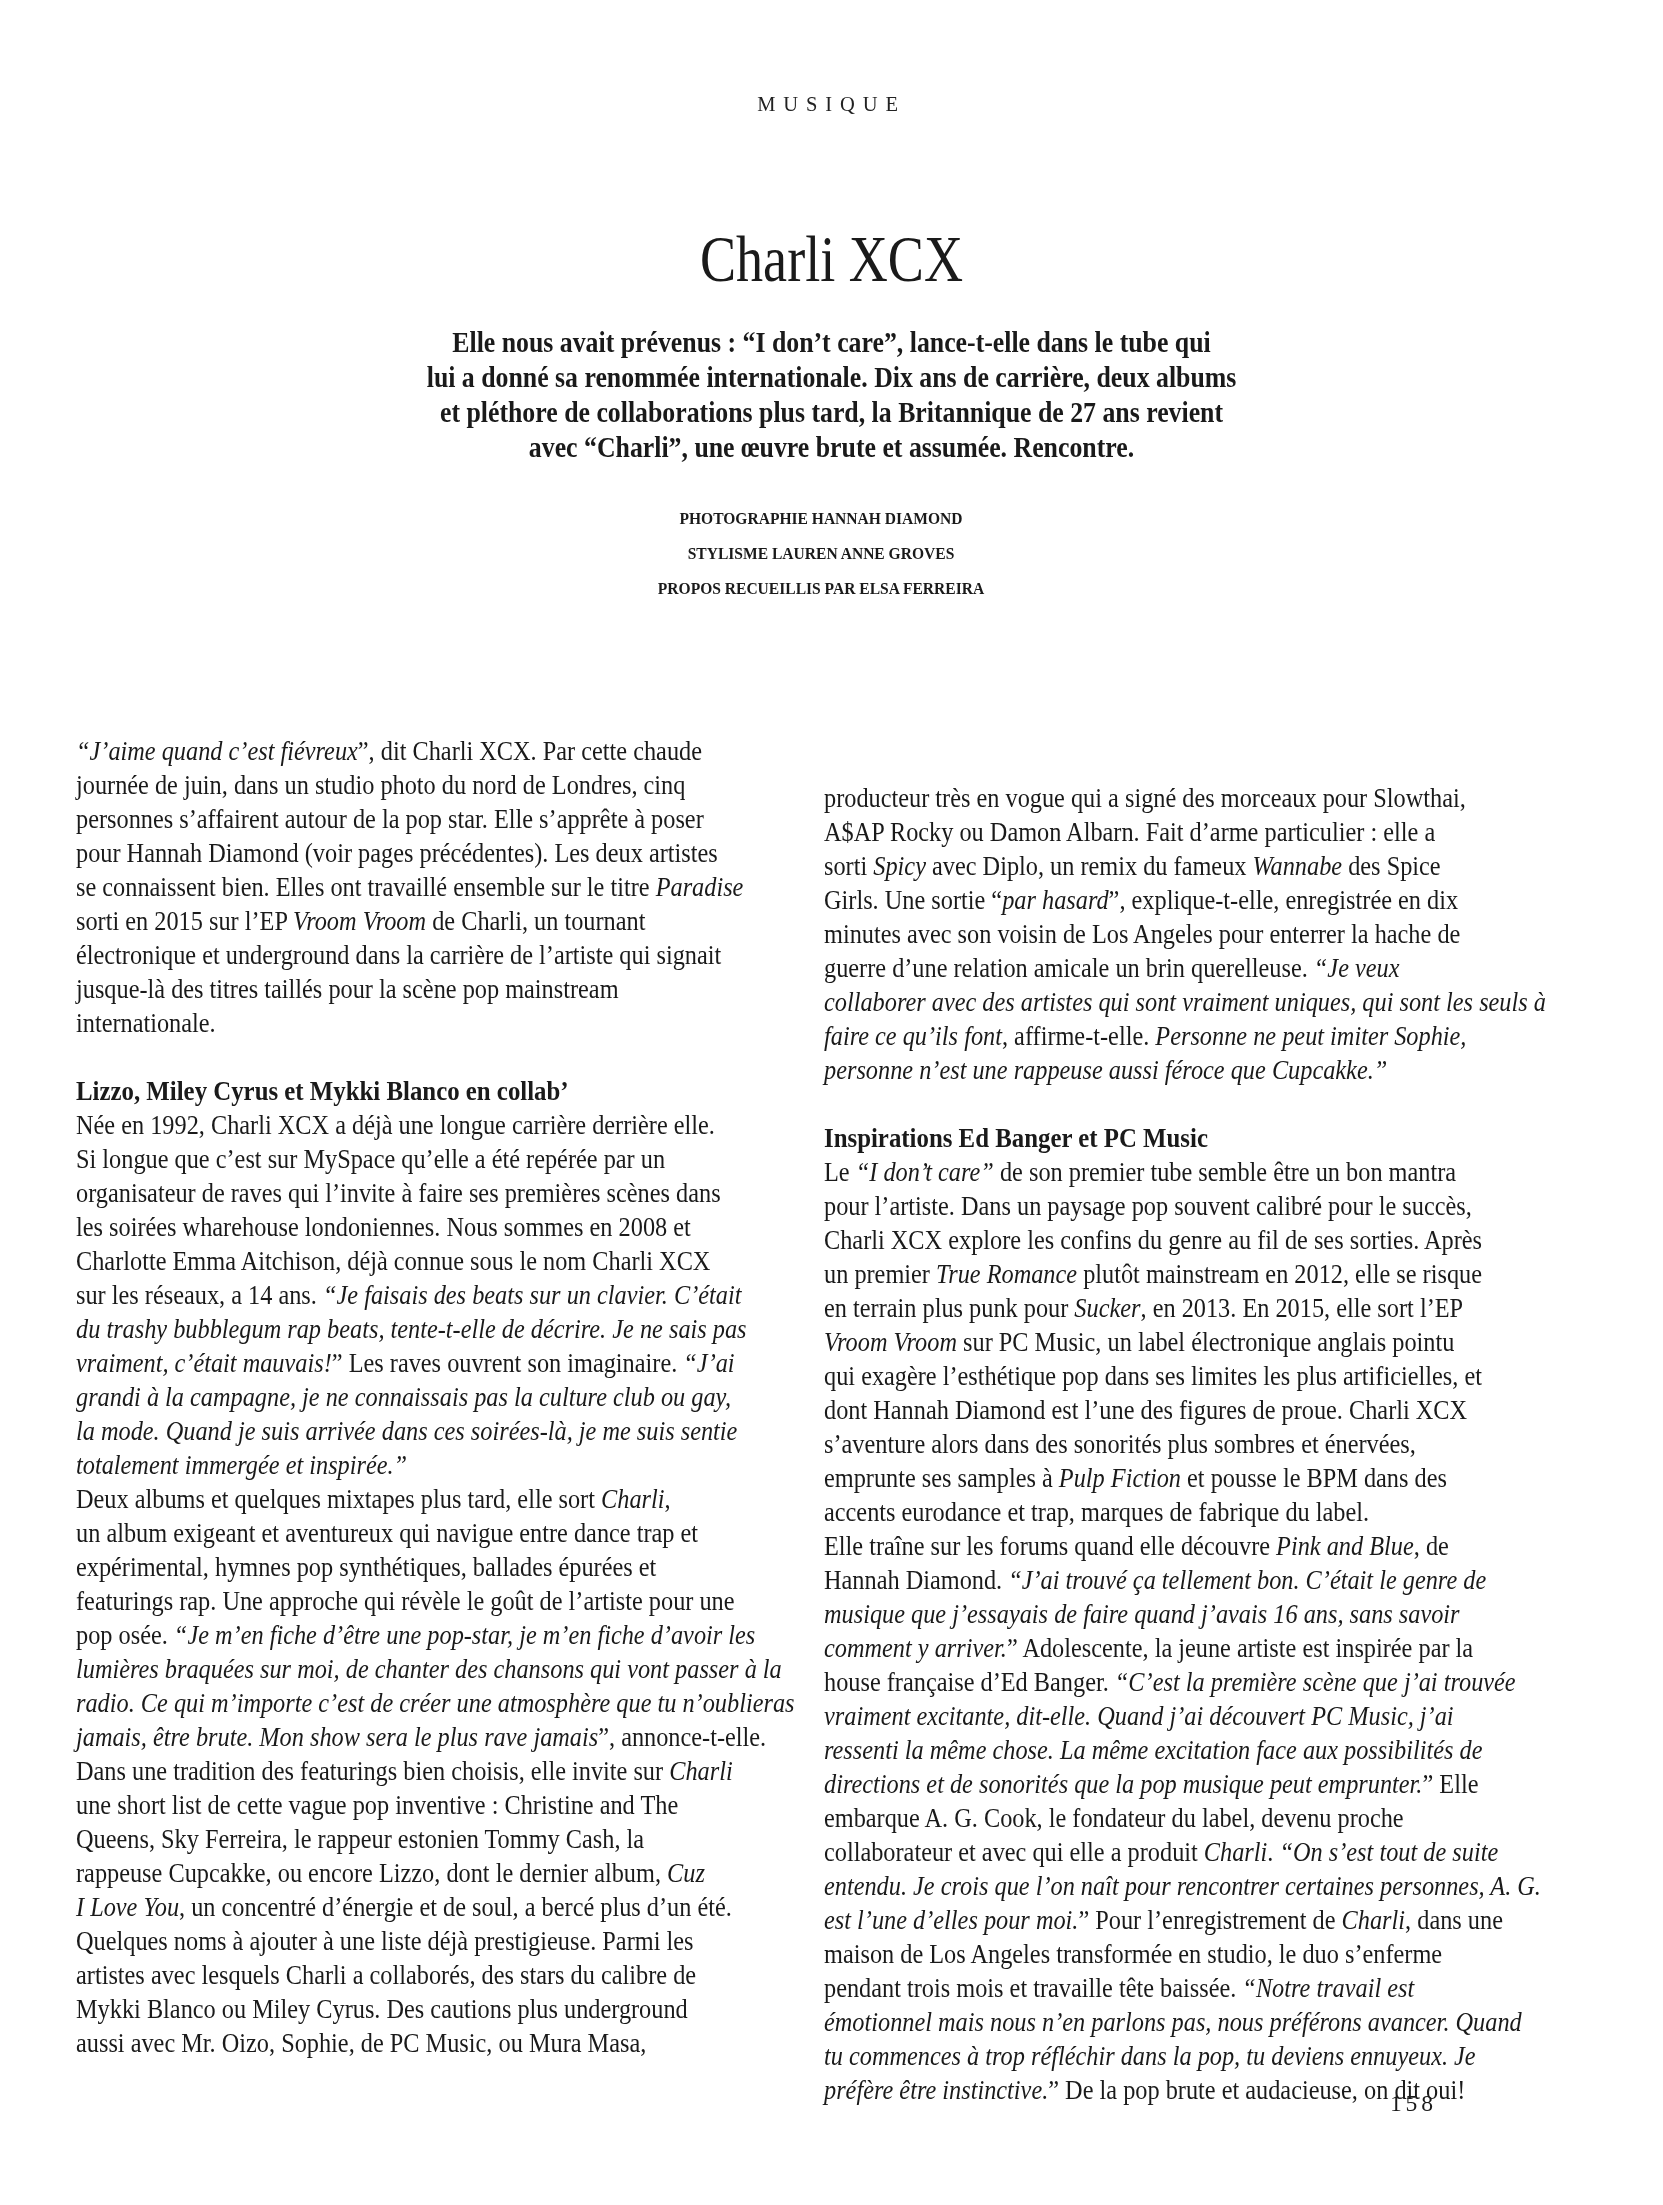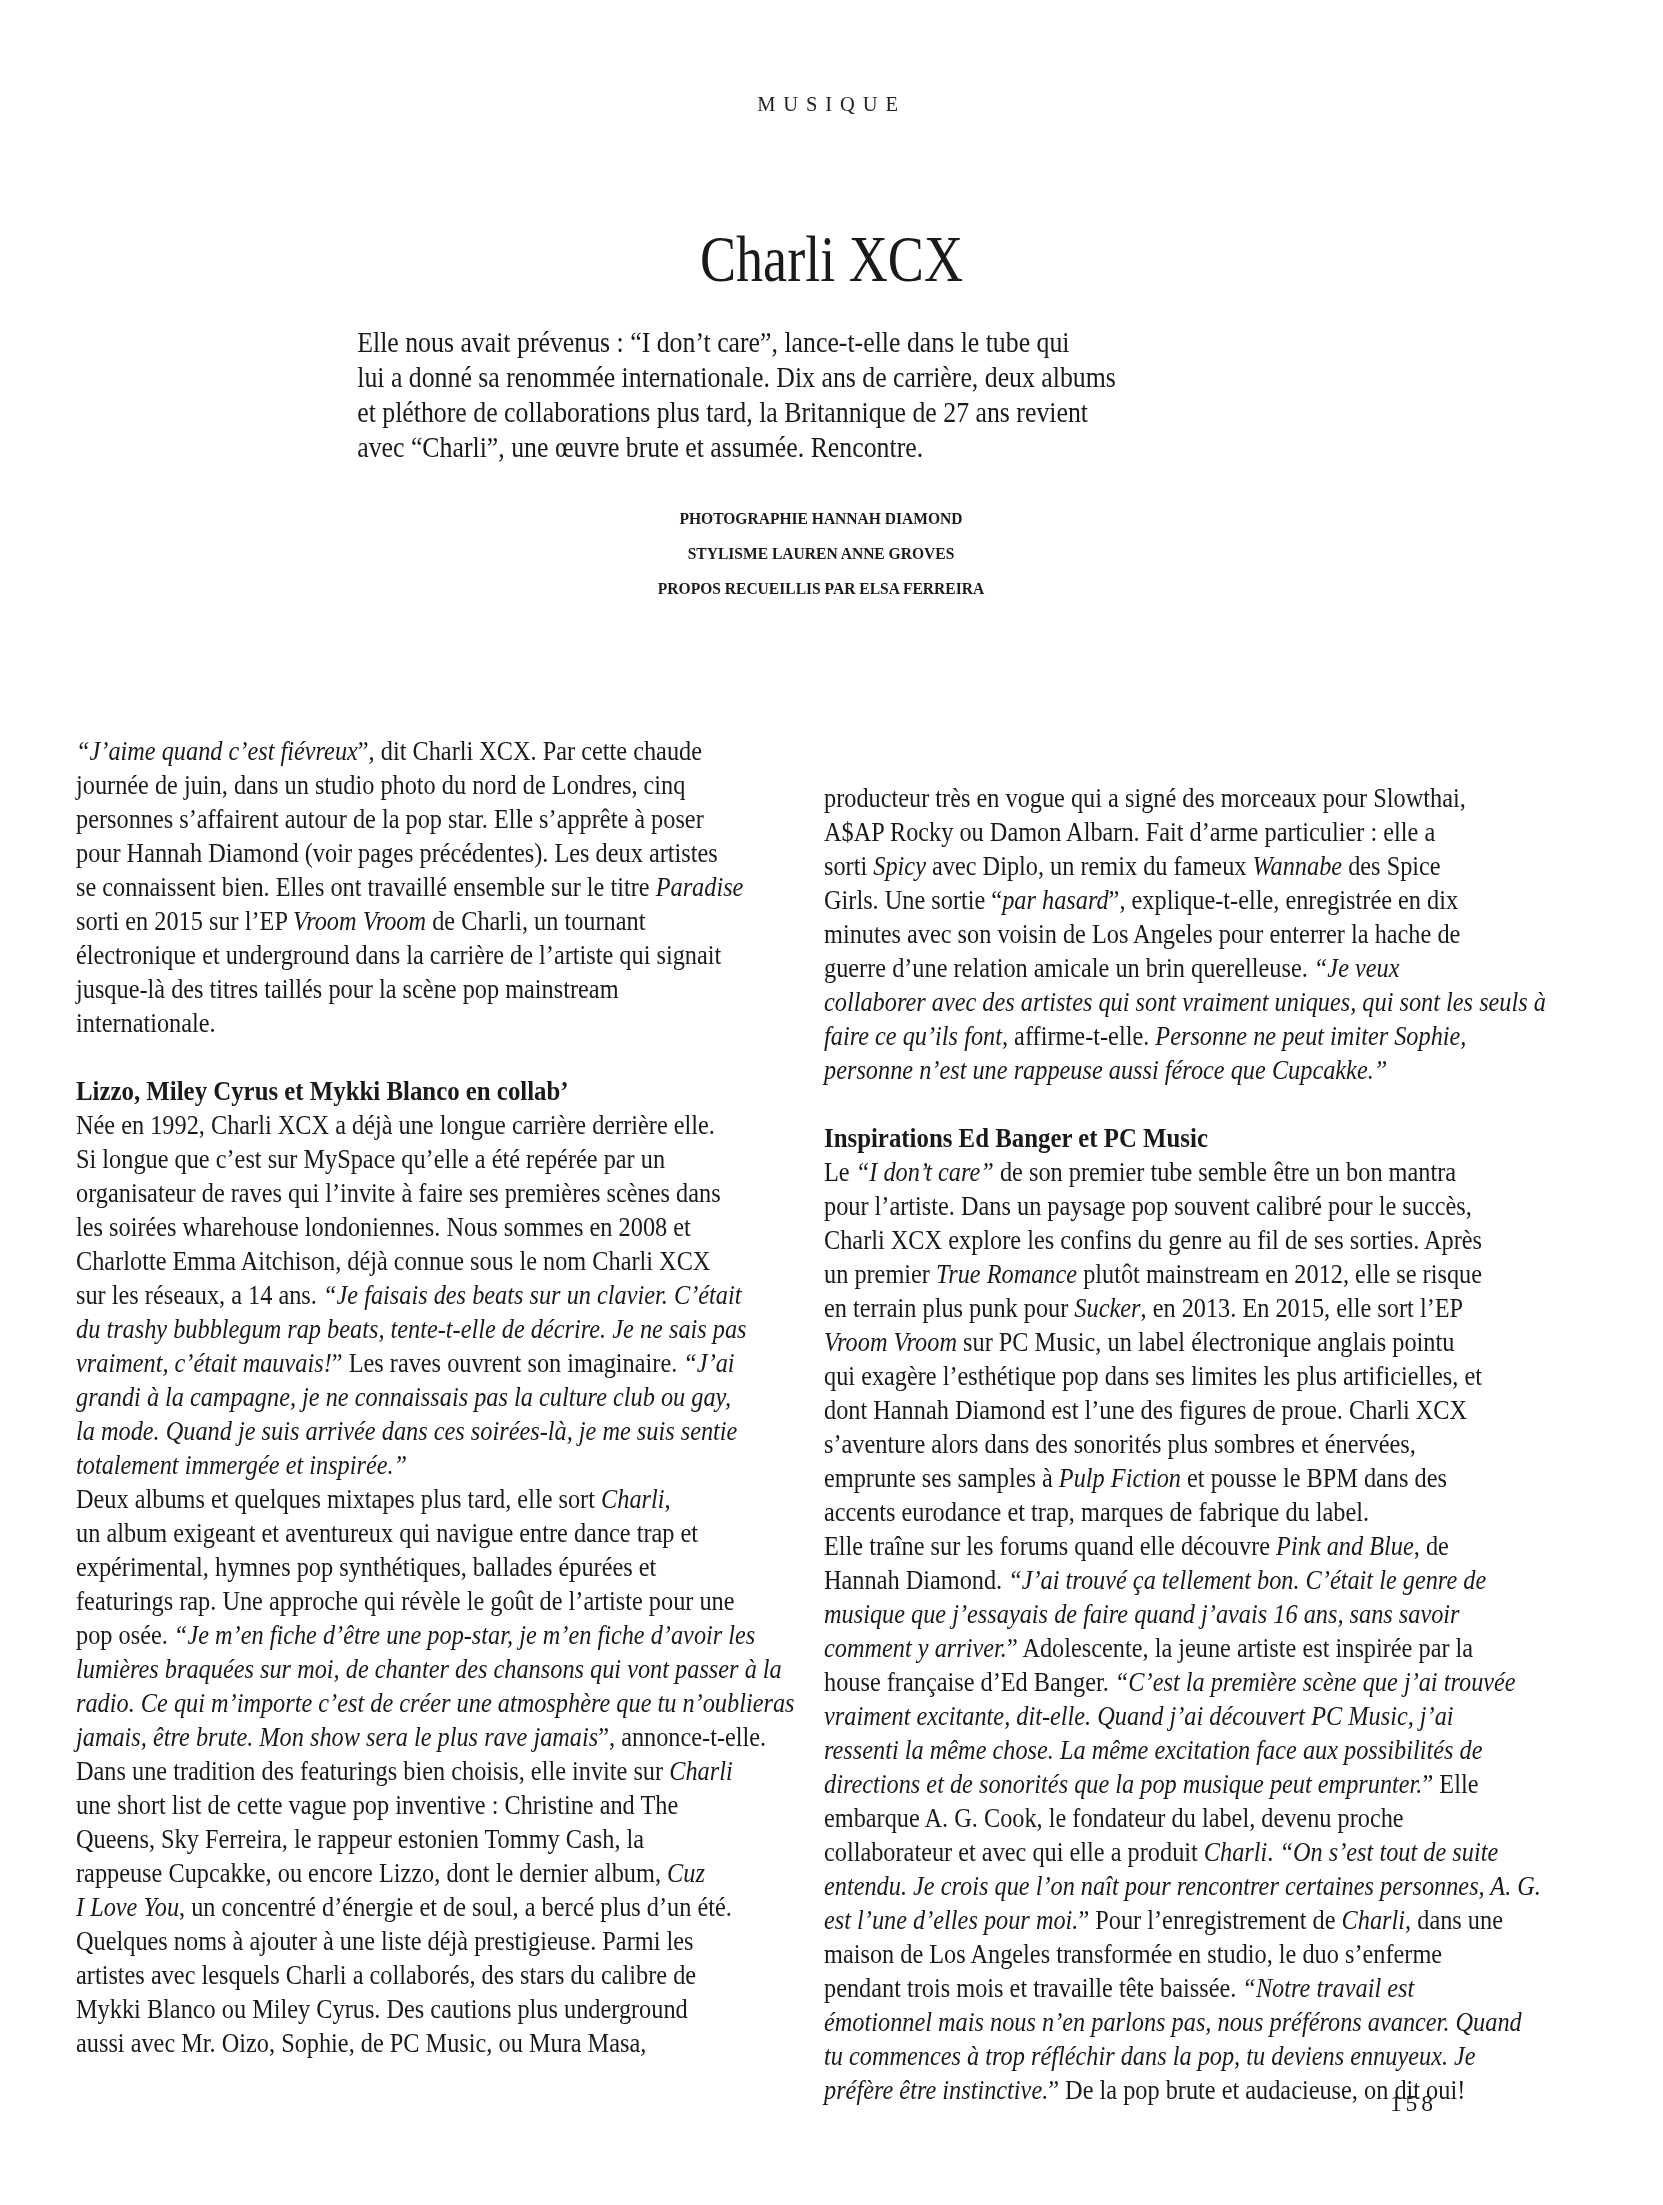--- a/index.html
+++ b/index.html
@@ -1,19 +1,19 @@
 <!DOCTYPE html>
 <html style="font-size:12.6px"><head>
 <meta charset="utf-8">
 <style>
   html, body { margin: 0; padding: 0; background: #ffffff; }
   body { width: 1663px; height: 2205px; position: relative; overflow: hidden; color: #1a1a1a; font-family: "Liberation Serif", "DejaVu Serif", serif; }
   .section-label { position: absolute; top: 69px; left: 0; width: 1663px; text-align: center; font-size: 20.5px; letter-spacing: 7.9px; color: #222; margin-top: 24px; }
   .title { position: absolute; top: 221px; left: 0; width: 1663px; text-align: center; font-size: 66px; font-weight: normal; transform: scaleX(0.82); transform-origin: center; letter-spacing: 0px; margin: 0; }
-  .standfirst { position: absolute; top: 324px; left: 280px; width: 1103px; font-size: 30px; line-height: 35px; font-weight: normal; }
+  .standfirst { position: absolute; top: 324px; left: 280px; width: 1103px; text-align: center; font-size: 30px; line-height: 35px; font-weight: bold; }
   .standfirst .ln { display: block; transform: scaleX(0.86); transform-origin: center; white-space: nowrap; }
   .credits { position: absolute; top: 501px; left: 0; width: 1642px; text-align: center; font-size: 17.3px; font-weight: bold; line-height: 35px; }
   .credits .ln { display: block; transform: scaleX(0.9); transform-origin: center; }
   .column { position: absolute; top: 734px; width: 756px; font-size: 27px; line-height: 34px; }
   .col-left { left: 76px; }
   .col-right { left: 824px; margin-top: 47px; }
   .column .ln { display: block; white-space: nowrap; transform: scaleX(0.9); transform-origin: left; }
   .column .gap { display: block; height: 34px; }
   .column .subhead { display: block; font-weight: bold; white-space: nowrap; transform: scaleX(0.92); transform-origin: left; }
   i, .it { font-style: italic; }

